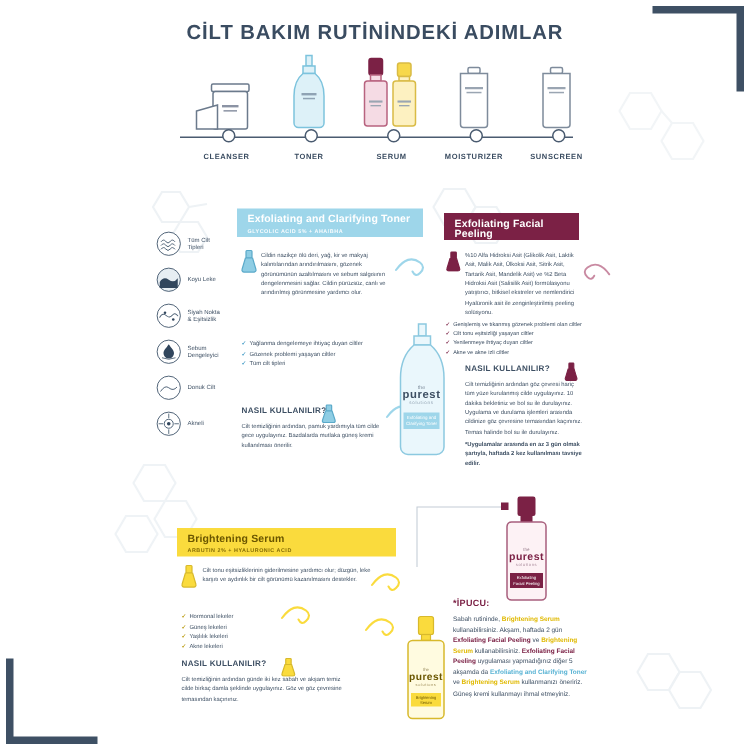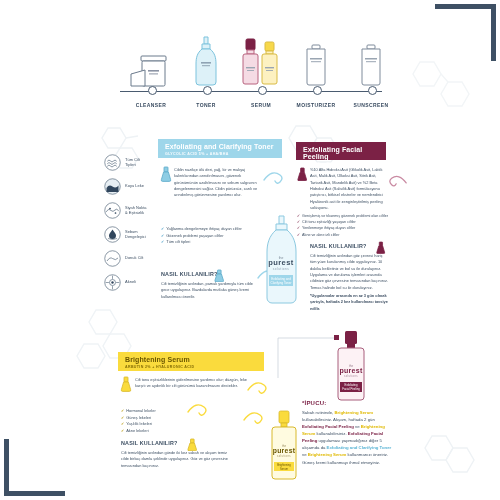--- a/index.html
+++ b/index.html
@@ -103,20 +103,21 @@
         <polygon points="20,10 34,10 41,22 34,34 20,34 13,22"></polygon>
         <polygon points="48,30 62,30 69,42 62,54 48,54 41,42"></polygon>
         <line x1="41" y1="22" x2="48" y2="30"></line>
       </g>
     </svg>
   </div>
 
   <div class="corner corner-tr"></div>
   <div class="corner corner-bl"></div>
 
+  <div class="title">CİLT BAKIM RUTİNİNDEKİ ADIMLAR</div>
 
   <div class="steps">
 
     <div class="step" style="left:0px;width:62px;">
       <svg class="prodimg" width="46" height="38" viewBox="0 0 46 38">
         <g fill="#fff" stroke="#6b7a8c" stroke-width="1">
           <rect x="13" y="6" width="25" height="5" rx="1"></rect>
           <rect x="14" y="11" width="23" height="25" rx="1.5"></rect>
           <path d="M3 24 L17 20 L17 36 L3 36 Z"></path>
         </g>

